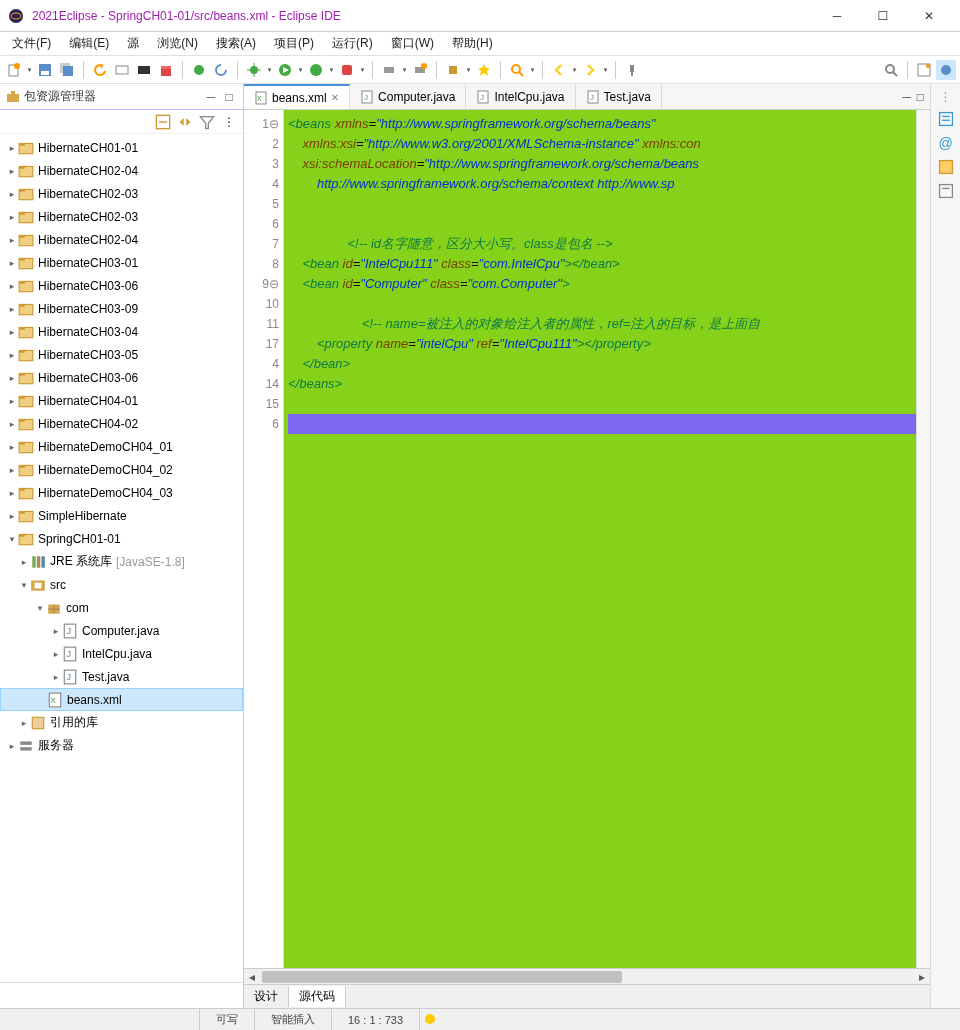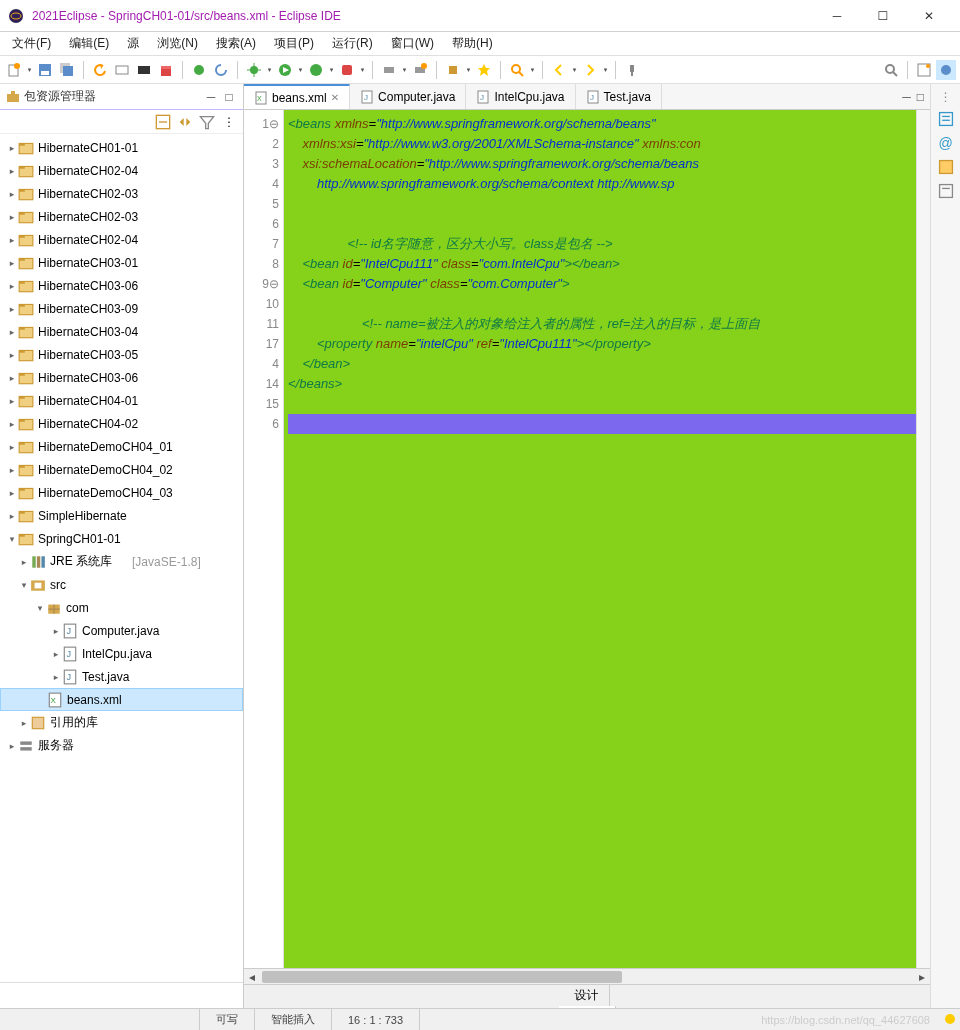--- a/index.html
+++ b/index.html
@@ -27,21 +27,21 @@
 .panel-sub { height: 24px; display: flex; align-items: center; justify-content: flex-end; padding: 0 6px; border-bottom: 1px solid #eee; gap: 6px; }
 .panel-sub .sbtn { width:16px; height:16px; display:flex; align-items:center; justify-content:center; }
 .tree { flex: 1; overflow-y: auto; padding: 2px 0; }
 .tree-item { display: flex; align-items: center; height: 23px; padding-left: 6px; cursor: default; white-space: nowrap; }
 .tree-item .arrow { width: 12px; color: #666; font-size: 9px; text-align: center; }
 .tree-item .ticon { width: 16px; height: 16px; display:flex; align-items:center; justify-content:center; margin-right: 4px; }
 .tree-item.selected { background: #cce8ff; border: 1px solid #99d1ff; }
 .tree-item.depth1 { padding-left: 18px; }
 .tree-item.depth2 { padding-left: 34px; }
 .tree-item.depth3 { padding-left: 50px; }
-.tree-item .decorator { color:#999; margin-left:20px;text-align:center; }
+.tree-item .decorator { color:#999; margin-left:4px;text-align:center; }
 .bottom-tool { height: 26px; border-top: 1px solid #ddd; display:flex; align-items:center; padding:0 6px; gap:4px; }
 .editor-area { flex: 1; display: flex; flex-direction: column; min-width: 0; }
 .editor-tabs { height: 26px; display: flex; align-items: stretch; border-bottom: 1px solid #ccc; background: #f6f6f6; }
 .etab { display: flex; align-items: center; padding: 0 10px; border-right: 1px solid #ddd; cursor: default; gap:4px;}
 .etab.active { background: #fff; border-top: 2px solid #4a90d9; }
 .etab .ticon { width:14px; height:14px; display:flex; align-items:center; justify-content:center;}
 .etab .close { color: #888; font-size: 10px; }
 .tabspacer { flex:1; }
 .tabctrl { display:flex; align-items:center; padding:0 6px; gap:6px; color:#555;}
 .code-area { flex: 1; display: flex; background: #86d119; min-height: 0; position: relative; }
@@ -51,21 +51,21 @@
 .code { flex: 1; font-family: Consolas, monospace; font-size: 13px; font-style: italic; padding: 4px 0 4px 4px; line-height: 20px; white-space: pre; overflow: hidden; }
 .code .ln { height: 20px; }
 .code .ln.cursor { background: #7b68ee; }
 .tag { color: #0e7a46; }
 .attr { color: #7a3e00; }
 .val { color: #0033cc; }
 .cmt { color: #0e7a46; margin-left: 45px; }
 .scroll-h { height: 16px; background: #f0f0f0; border-top:1px solid #ccc; display:flex; align-items:center; }
 .scroll-h .thumb { height:12px; background:#c0c0c0; border-radius:2px; margin:0 2px;}
 .scroll-h .sbtn { width:16px; height:16px; display:flex; align-items:center; justify-content:center; color:#555;}
-.design-tabs { height: 24px; background: #f0f0f0; display:flex; align-items:center; border-top:1px solid #ccc;flex-direction:column; }
+.design-tabs { height: 24px; background: #f0f0f0; display:flex; align-items:center; border-top:1px solid #ccc; }
 .dtab { padding: 2px 10px; border-right:1px solid #ccc; cursor:default; }
 .dtab.active { background:#fff; }
 .rightbar { width: 30px; background:#f6f6f6; border-left:1px solid #ddd; display:flex; flex-direction:column; align-items:center; padding-top:6px; gap:6px;}
 .rightbar .rbtn { width:18px; height:18px; display:flex; align-items:center; justify-content:center; }
 .statusbar { height: 22px; background: #f0f0f0; border-top:1px solid #ccc; display:flex; align-items:center; font-size:11px; color:#444; }
 .statusbar .cell { padding: 0 16px; border-right:1px solid #ccc; height:100%; display:flex; align-items:center; }
 .statusbar .wm { flex:1; text-align:right; padding-right:10px; color:#ccc; }
 .overview { width:14px; background:#f6f6f6; border-left:1px solid #ddd;}
 </style>
 </head>
@@ -679,19 +679,18 @@
         </svg>
       </span>
   </div>
 </div>
 
 <div class="statusbar">
   <div class="cell" style="width:200px;"></div>
   <div class="cell">可写</div>
   <div class="cell">智能插入</div>
   <div class="cell">16 : 1 : 733</div>
-  <div class="wm">https://blog.csdn.net/qq_44627608</div>
   <div style="width:20px;text-align:center;">
     <svg width="12" height="12" viewBox="0 0 12 12">
         <circle cx="6" cy="6" r="5" fill="#fc0"></circle>
       </svg>
   </div>
 </div>
 
 </body></html>

